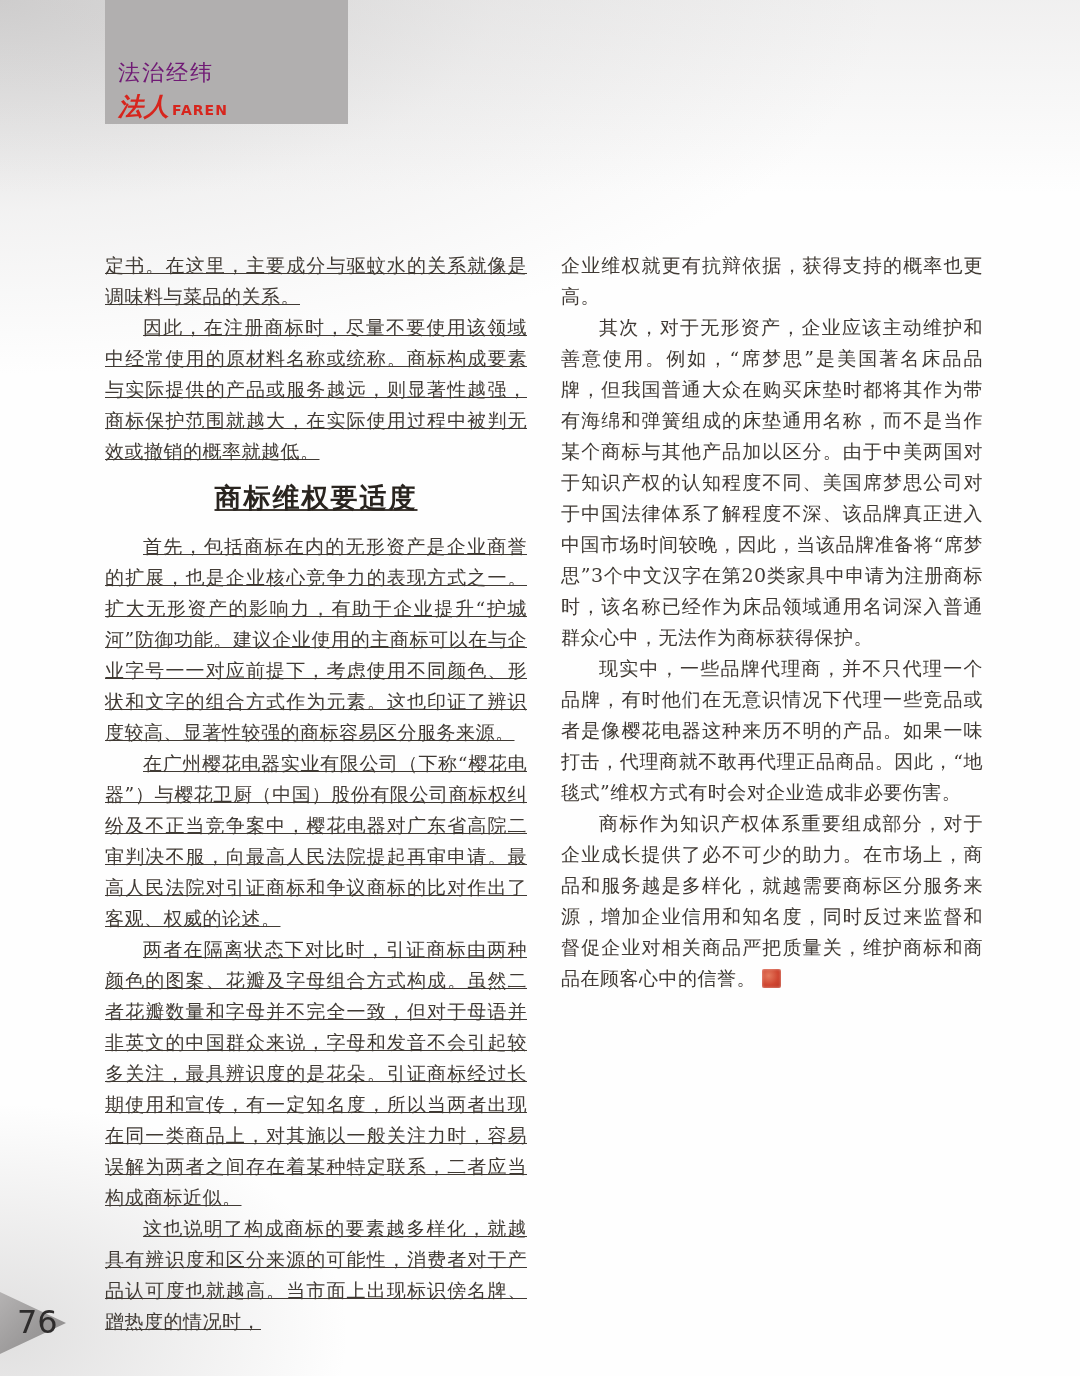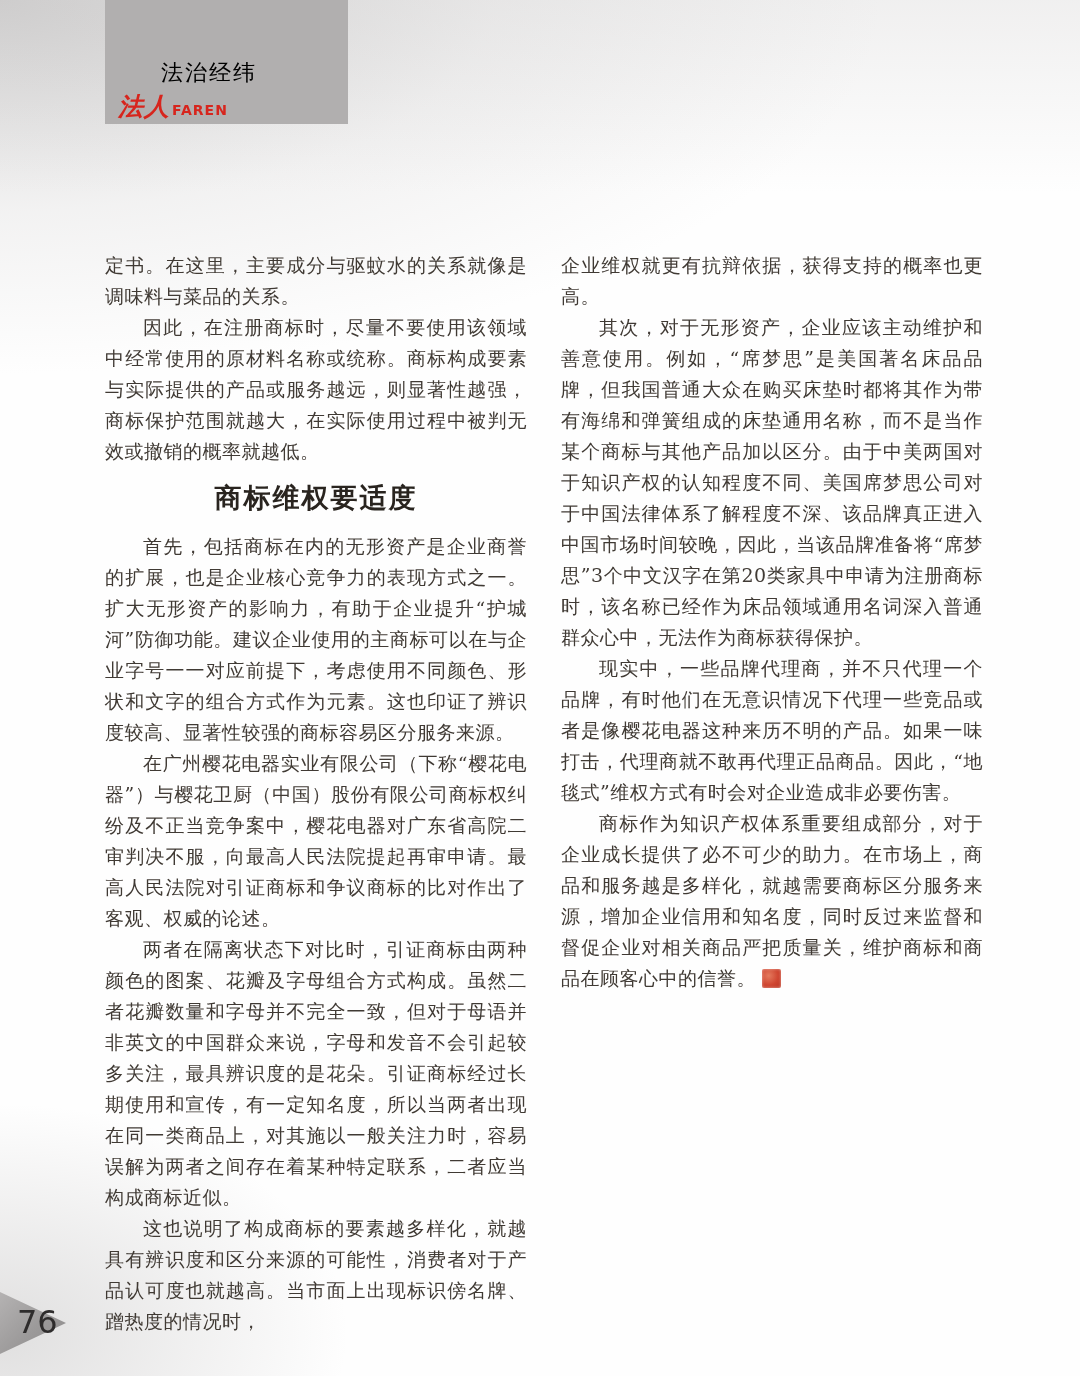--- a/index.html
+++ b/index.html
@@ -18,41 +18,41 @@
   }
 
   
   .header-box {
     position:absolute; left:105px; top:0; width:243px; height:124px;
     background:#b1afaf;
   }
   .section-label {
     position:absolute; left:13px; top:58px;
     font-family:"DejaVu Sans","Liberation Sans",sans-serif;
-    font-size:22px; color:#000000; letter-spacing:2px;margin-left:43px;
+    font-size:22px; color:#701a75; letter-spacing:2px;
   }
   .logo { position:absolute; left:13px; top:90px; white-space:nowrap; }
   .logo-cn {
     font-family:"DejaVu Sans","Liberation Sans",sans-serif;
     font-size:25px; font-weight:bold; font-style:italic;
     color:#d7251d; letter-spacing:1px;
   }
   .logo-en {
     font-family:"DejaVu Sans","Liberation Sans",sans-serif;
     font-size:14px; font-weight:bold; 
     color:#d7251d; letter-spacing:1px; margin-left:2px;
   }
 
   
   .col {
     position:absolute; top:250px; width:422px;
     font-size:19px; line-height:31px; letter-spacing:0.5px;
     text-align:justify; color:#403a34;
   }
-  .col1 { left:105px; }
+  .col1 { left:105px;text-decoration:underline; }
   .col2 { left:561px; }
   .col p { margin:0; }
   .col p.ind { text-indent:2em; }
 
   .sec-title {
     margin:14px 0 16px; text-align:center;
     font-family:"DejaVu Sans","Liberation Sans",sans-serif;
     font-size:27px; font-weight:700; color:#29241f;
     letter-spacing:2px; line-height:34px; text-indent:0;
   }

